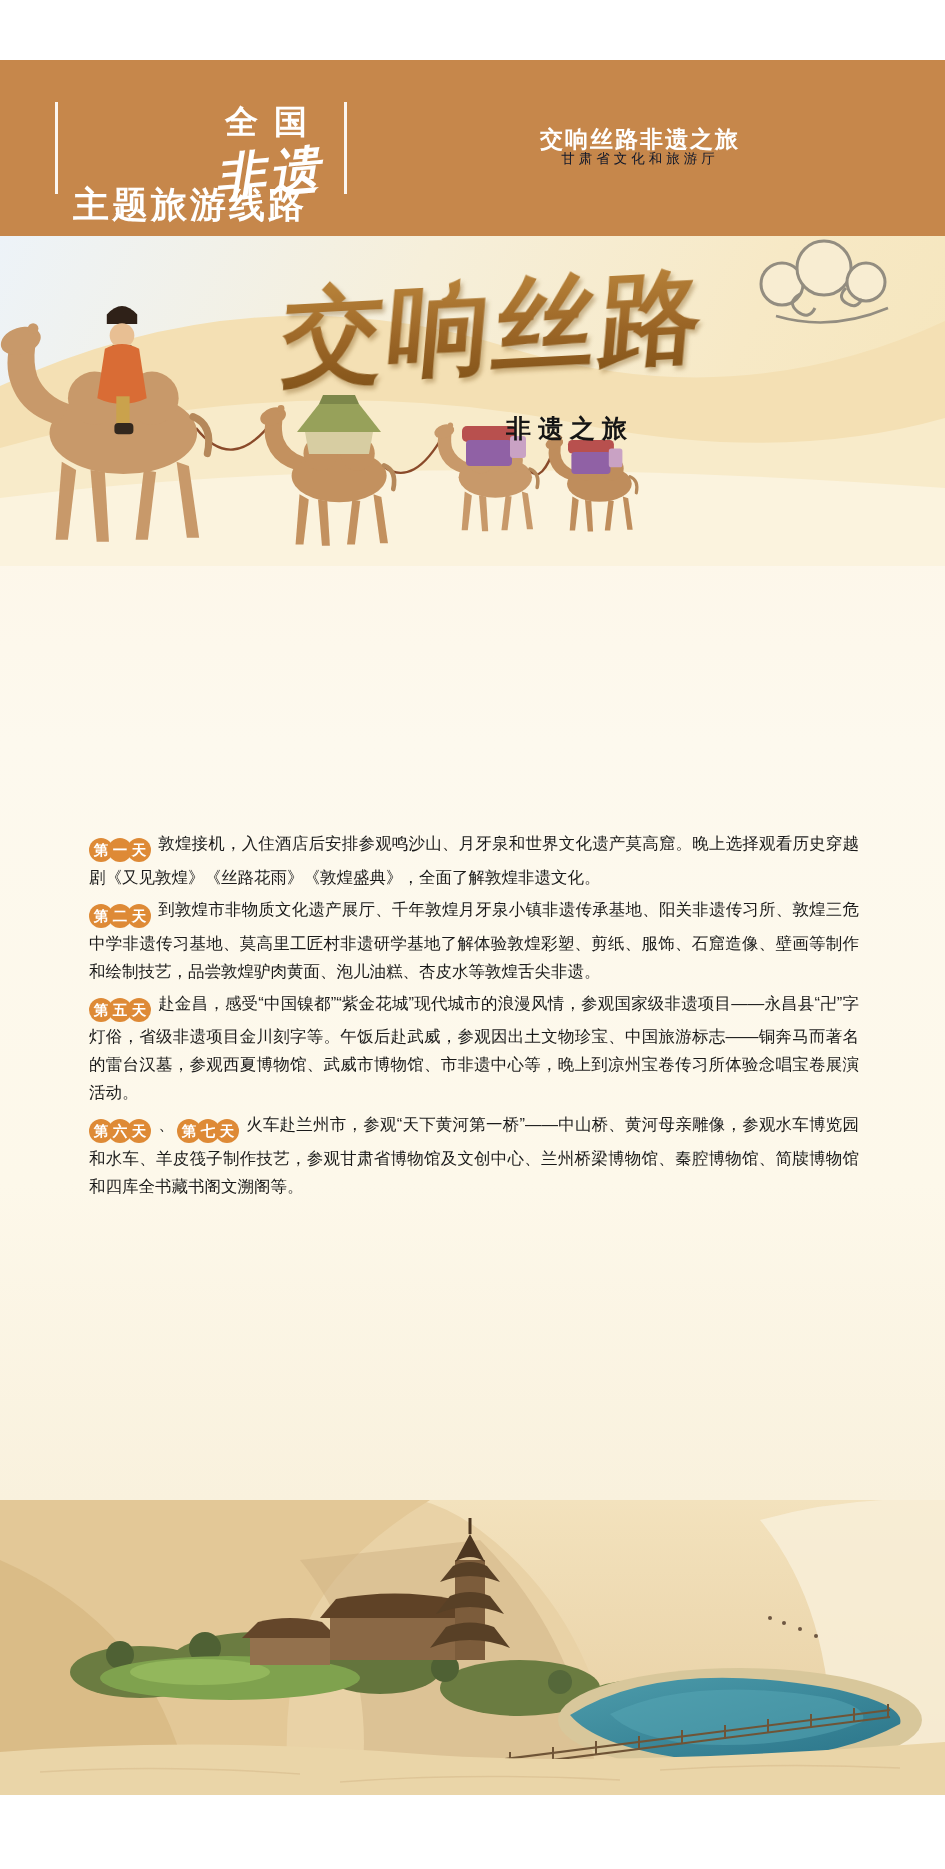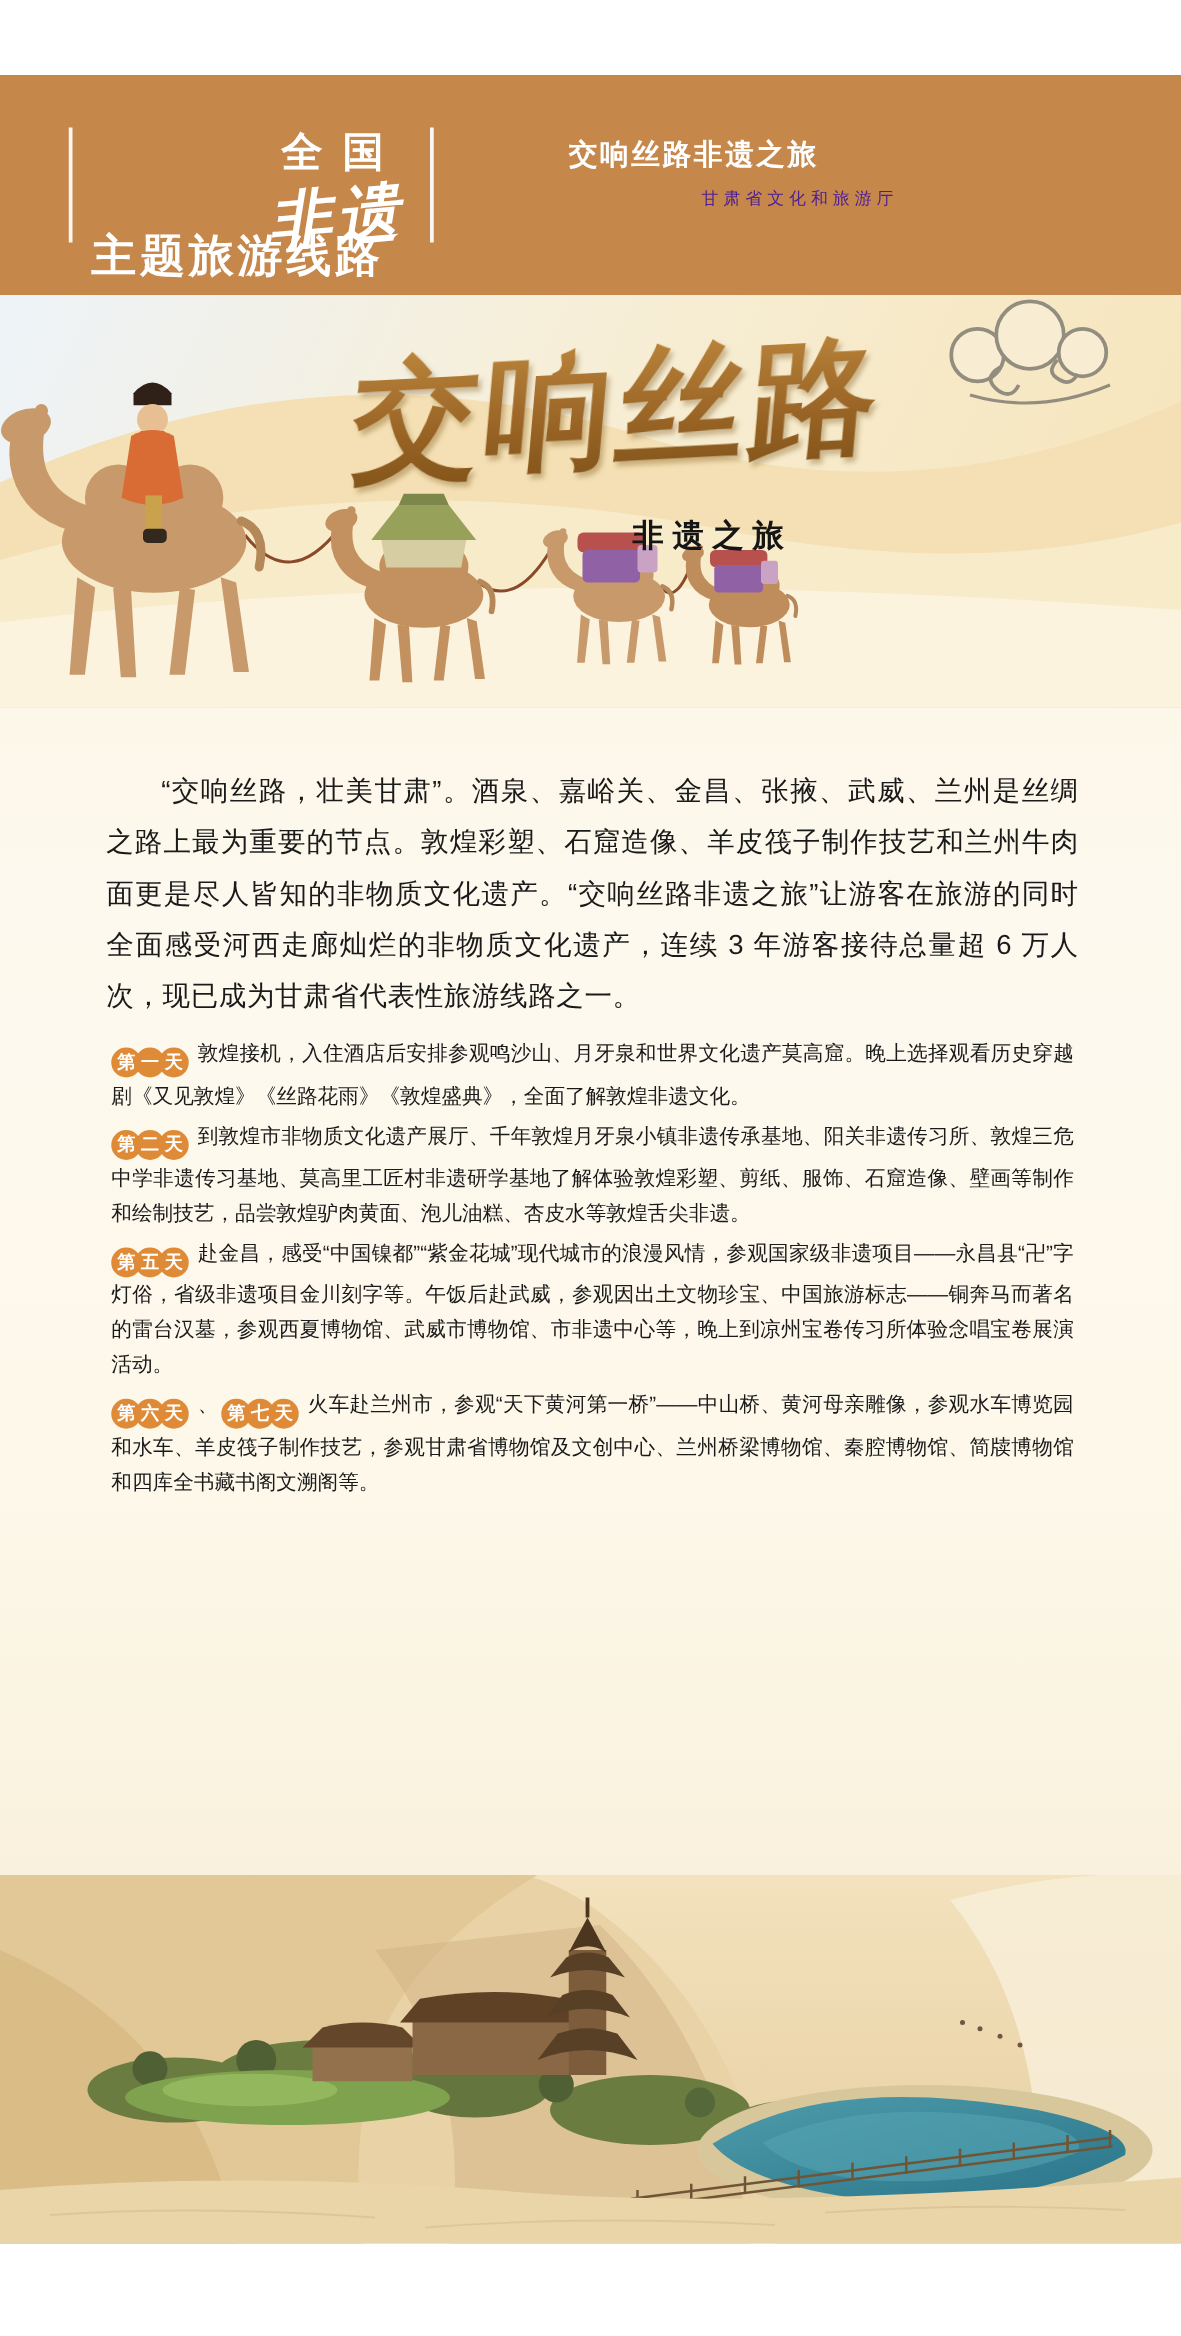--- a/index.html
+++ b/index.html
@@ -10,23 +10,23 @@
   .header-band{position:absolute;left:0;top:60px;width:945px;height:176px;background:#c6874b;}
   .logo{position:absolute;left:55px;top:36px;width:292px;height:102px;}
   .logo-bar{position:absolute;top:6px;width:3px;height:92px;background:rgba(255,255,255,.92);}
   .logo-bar.left{left:0;} .logo-bar.right{right:0;}
   .logo-row1{position:absolute;left:24px;top:0px;width:244px;display:flex;align-items:flex-end;flex-direction:column;}
   .logo-cn{color:#fff;font-size:33px;font-weight:bold;letter-spacing:16px;line-height:52px;}
   .logo-script{color:#fff;font-size:50px;font-weight:bold;font-style:italic;line-height:50px;
                font-family:"DejaVu Serif","Liberation Serif",serif;transform:rotate(-5deg);letter-spacing:4px;}
   .logo-row2{position:absolute;left:18px;top:54px;width:256px;color:#fff;font-size:36px;
              font-weight:bold;letter-spacing:3px;line-height:46px;white-space:nowrap;margin-top:32px;}
-  .head-title{position:absolute;left:455px;top:48px;width:370px;color:#fff;
+  .head-title{position:absolute;left:455px;top:64px;width:370px;text-align:center;color:#fff;
               font-size:23px;font-weight:bold;letter-spacing:2px;}
-  .head-org{position:absolute;left:455px;top:90px;width:370px;text-align:center;color:#4c1d95;
+  .head-org{position:absolute;left:455px;top:90px;width:370px;text-align:center;color:#0f172a;
             font-size:13.5px;letter-spacing:4px;}
 
   
   .content-bg{position:absolute;left:0;top:236px;width:945px;height:1264px;
       background:linear-gradient(180deg,#f8ecd0 0%,#fdf6e8 18%,#fdf9ee 40%,#fdf8ea 75%,#f9f1dd 100%);}
 
   
   .hero{position:absolute;left:0;top:236px;width:945px;height:330px;
         background:linear-gradient(115deg,#edf3f8 0%,#f6efda 40%,#f7e9c6 72%,#f5e5bb 100%);}
   .hero svg{position:absolute;left:0;top:0;}
@@ -155,21 +155,20 @@
       <use href="#pack-green" transform="translate(297,176)"></use>
       <use href="#camel" transform="translate(428,178) scale(1.02)" fill="#c8996a"></use>
       <use href="#pack-colored" transform="translate(462,190)"></use>
       <use href="#camel" transform="translate(540,192) scale(0.9)" fill="#bf8d5c"></use>
       <use href="#pack-colored" transform="translate(568,204) scale(0.85)"></use>
     </svg>
     <div class="hero-title">交响丝路</div>
     <div class="hero-sub">非遗之旅</div>
   </div>
 
-  <p class="intro">“交响丝路，壮美甘肃”。酒泉、嘉峪关、金昌、张掖、武威、兰州是丝绸之路上最为重要的节点。敦煌彩塑、石窟造像、羊皮筏子制作技艺和兰州牛肉面更是尽人皆知的非物质文化遗产。“交响丝路非遗之旅”让游客在旅游的同时全面感受河西走廊灿烂的非物质文化遗产，连续 3 年游客接待总量超 6 万人次，现已成为甘肃省代表性旅游线路之一。</p>
 
   <div class="days">
     <p>
       <span class="badge"><span class="badge-c">第</span><span class="badge-c">一</span><span class="badge-c">天</span></span><span>敦煌接机，入住酒店后安排参观鸣沙山、月牙泉和世界文化遗产莫高窟。晚上选择观看历史穿越剧《又见敦煌》《丝路花雨》《敦煌盛典》，全面了解敦煌非遗文化。</span>
     </p>
     <p>
       <span class="badge"><span class="badge-c">第</span><span class="badge-c">二</span><span class="badge-c">天</span></span><span>到敦煌市非物质文化遗产展厅、千年敦煌月牙泉小镇非遗传承基地、阳关非遗传习所、敦煌三危中学非遗传习基地、莫高里工匠村非遗研学基地了解体验敦煌彩塑、剪纸、服饰、石窟造像、壁画等制作和绘制技艺，品尝敦煌驴肉黄面、泡儿油糕、杏皮水等敦煌舌尖非遗。</span>
     </p>
     <p>
       <span class="badge"><span class="badge-c">第</span><span class="badge-c">五</span><span class="badge-c">天</span></span><span>赴金昌，感受“中国镍都”“紫金花城”现代城市的浪漫风情，参观国家级非遗项目——永昌县“卍”字灯俗，省级非遗项目金川刻字等。午饭后赴武威，参观因出土文物珍宝、中国旅游标志——铜奔马而著名的雷台汉墓，参观西夏博物馆、武威市博物馆、市非遗中心等，晚上到凉州宝卷传习所体验念唱宝卷展演活动。</span>

